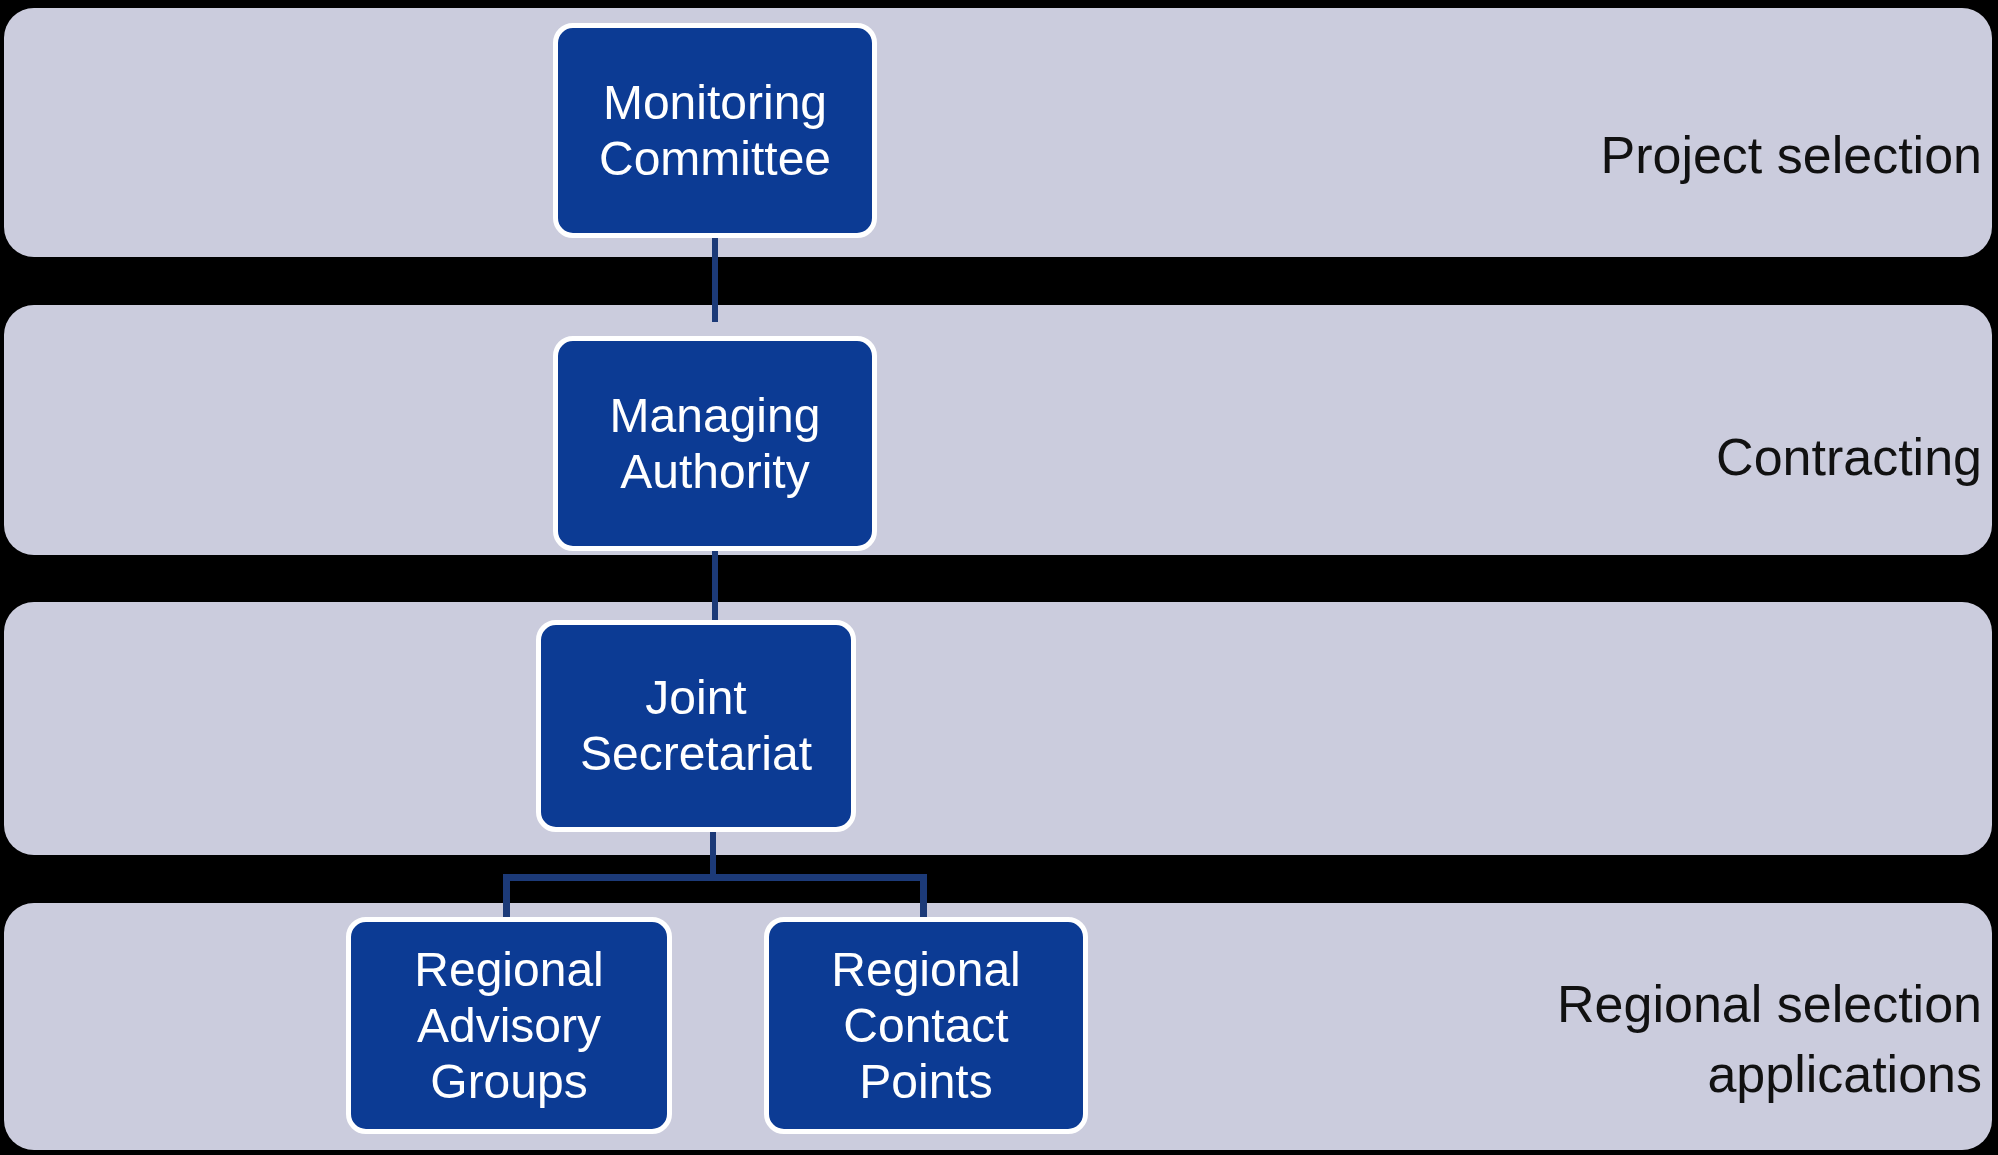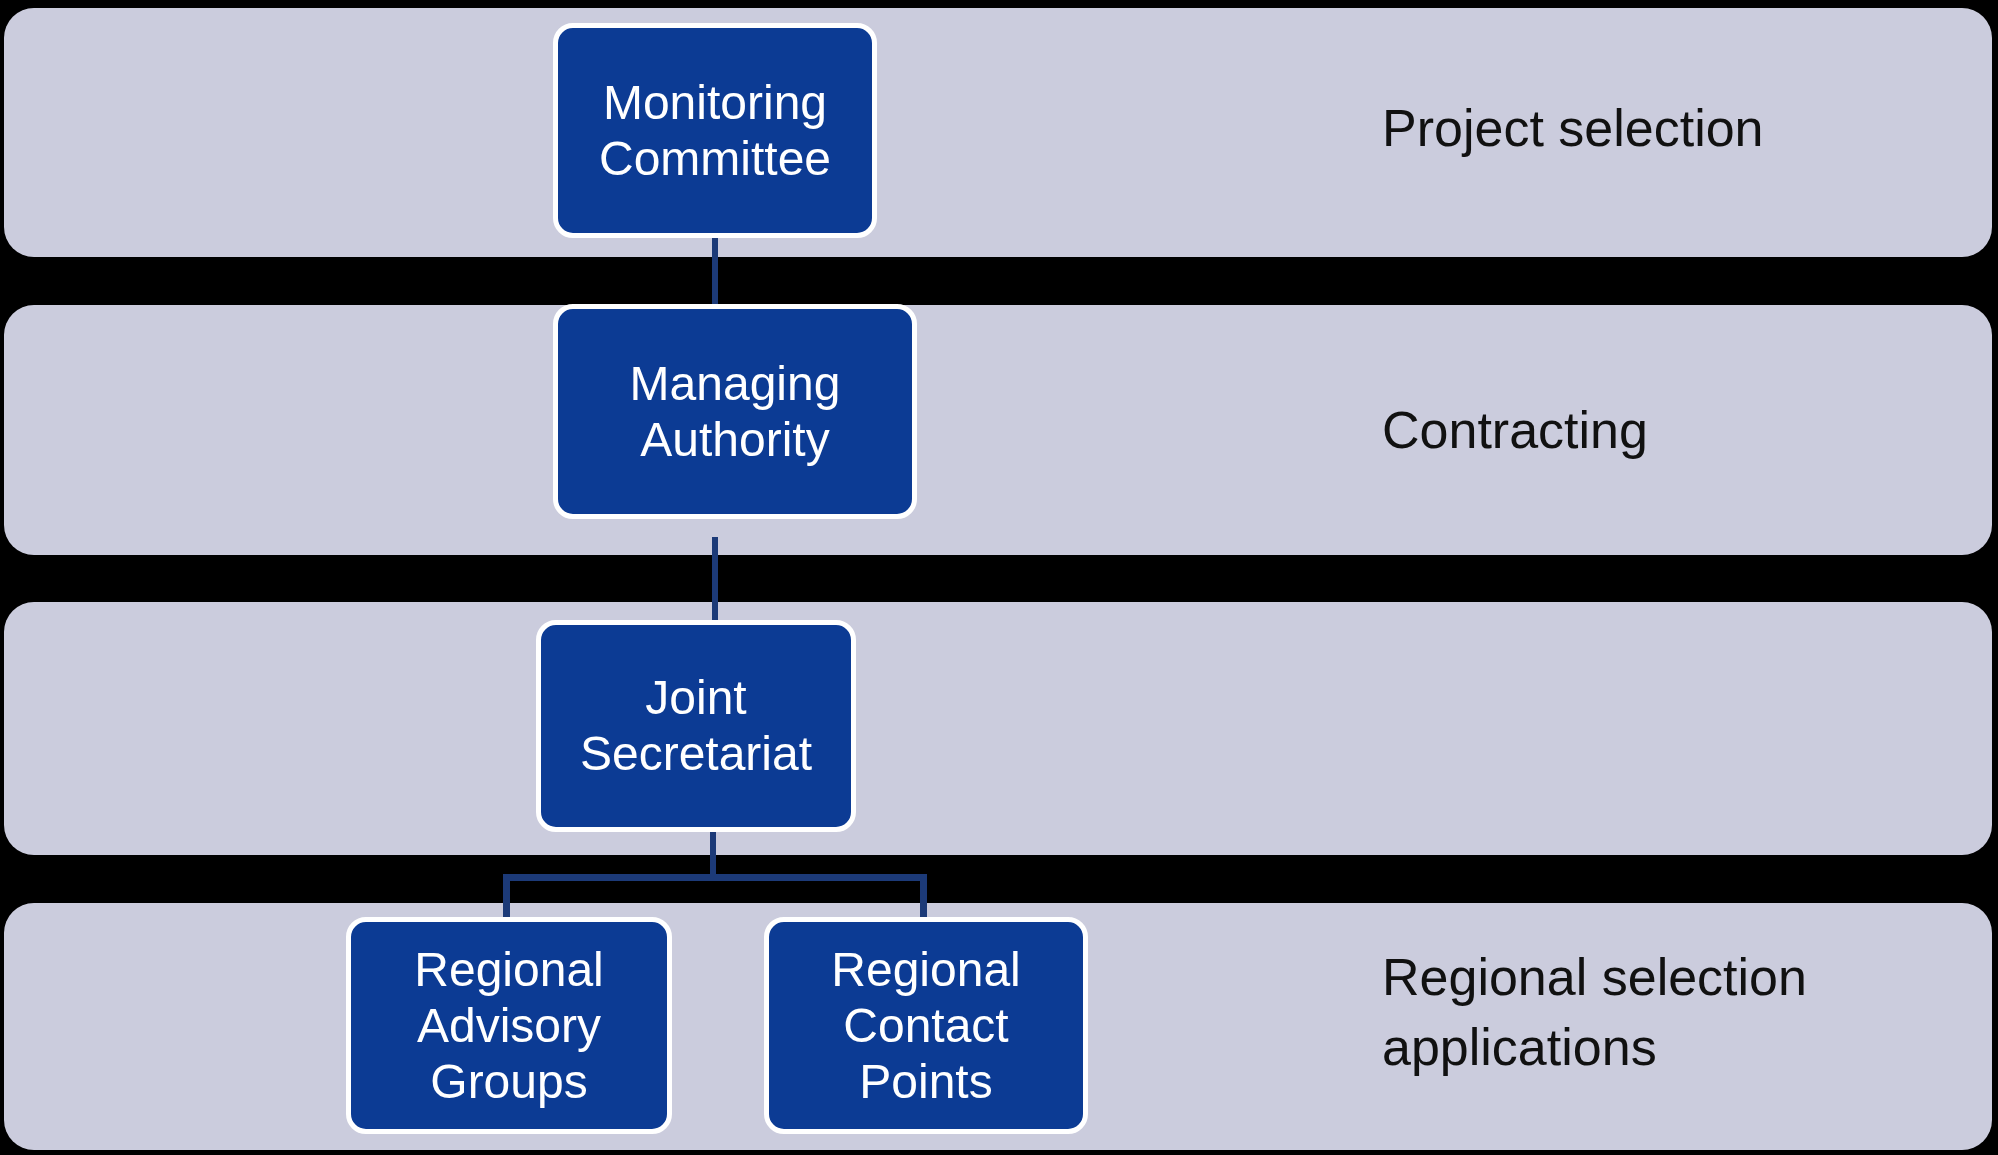--- a/index.html
+++ b/index.html
@@ -50,35 +50,36 @@
     display: flex;
     align-items: center;
     justify-content: center;
     text-align: center;
     color: #ffffff;
     font-size: 48px;
     line-height: 56px;
     white-space: pre-line;
   }
   #node-monitoring-committee    { left: 553px; top: 23px;  width: 324px; height: 215px; }
-  #node-managing-authority      { left: 553px; top: 304px; width: 364px; height: 215px; }
+  #node-managing-authority      { left: 553px; top: 336px; width: 324px; height: 215px; }
   #node-joint-secretariat       { left: 536px; top: 620px; width: 320px; height: 212px; }
   #node-regional-advisory-groups{ left: 346px; top: 917px; width: 326px; height: 217px; }
   #node-regional-contact-points { left: 764px; top: 917px; width: 324px; height: 217px; }
 
   .stage-label {
     position: absolute;
     left: 1382px;
     width: 600px;
     z-index: 4;
     color: #111111;
     font-size: 52px;
     line-height: 70px;
-    text-align: left;
+    text-align: right;
     white-space: pre-line;
+    margin-top: 27px;
   }
   #stage-1 { top: 93px;  }
   #stage-2 { top: 395px; }
   #stage-3 { top: 628px; }
   #stage-4 { top: 942px; }
 </style>
 </head>
 <body>
 
 <div id="canvas">

